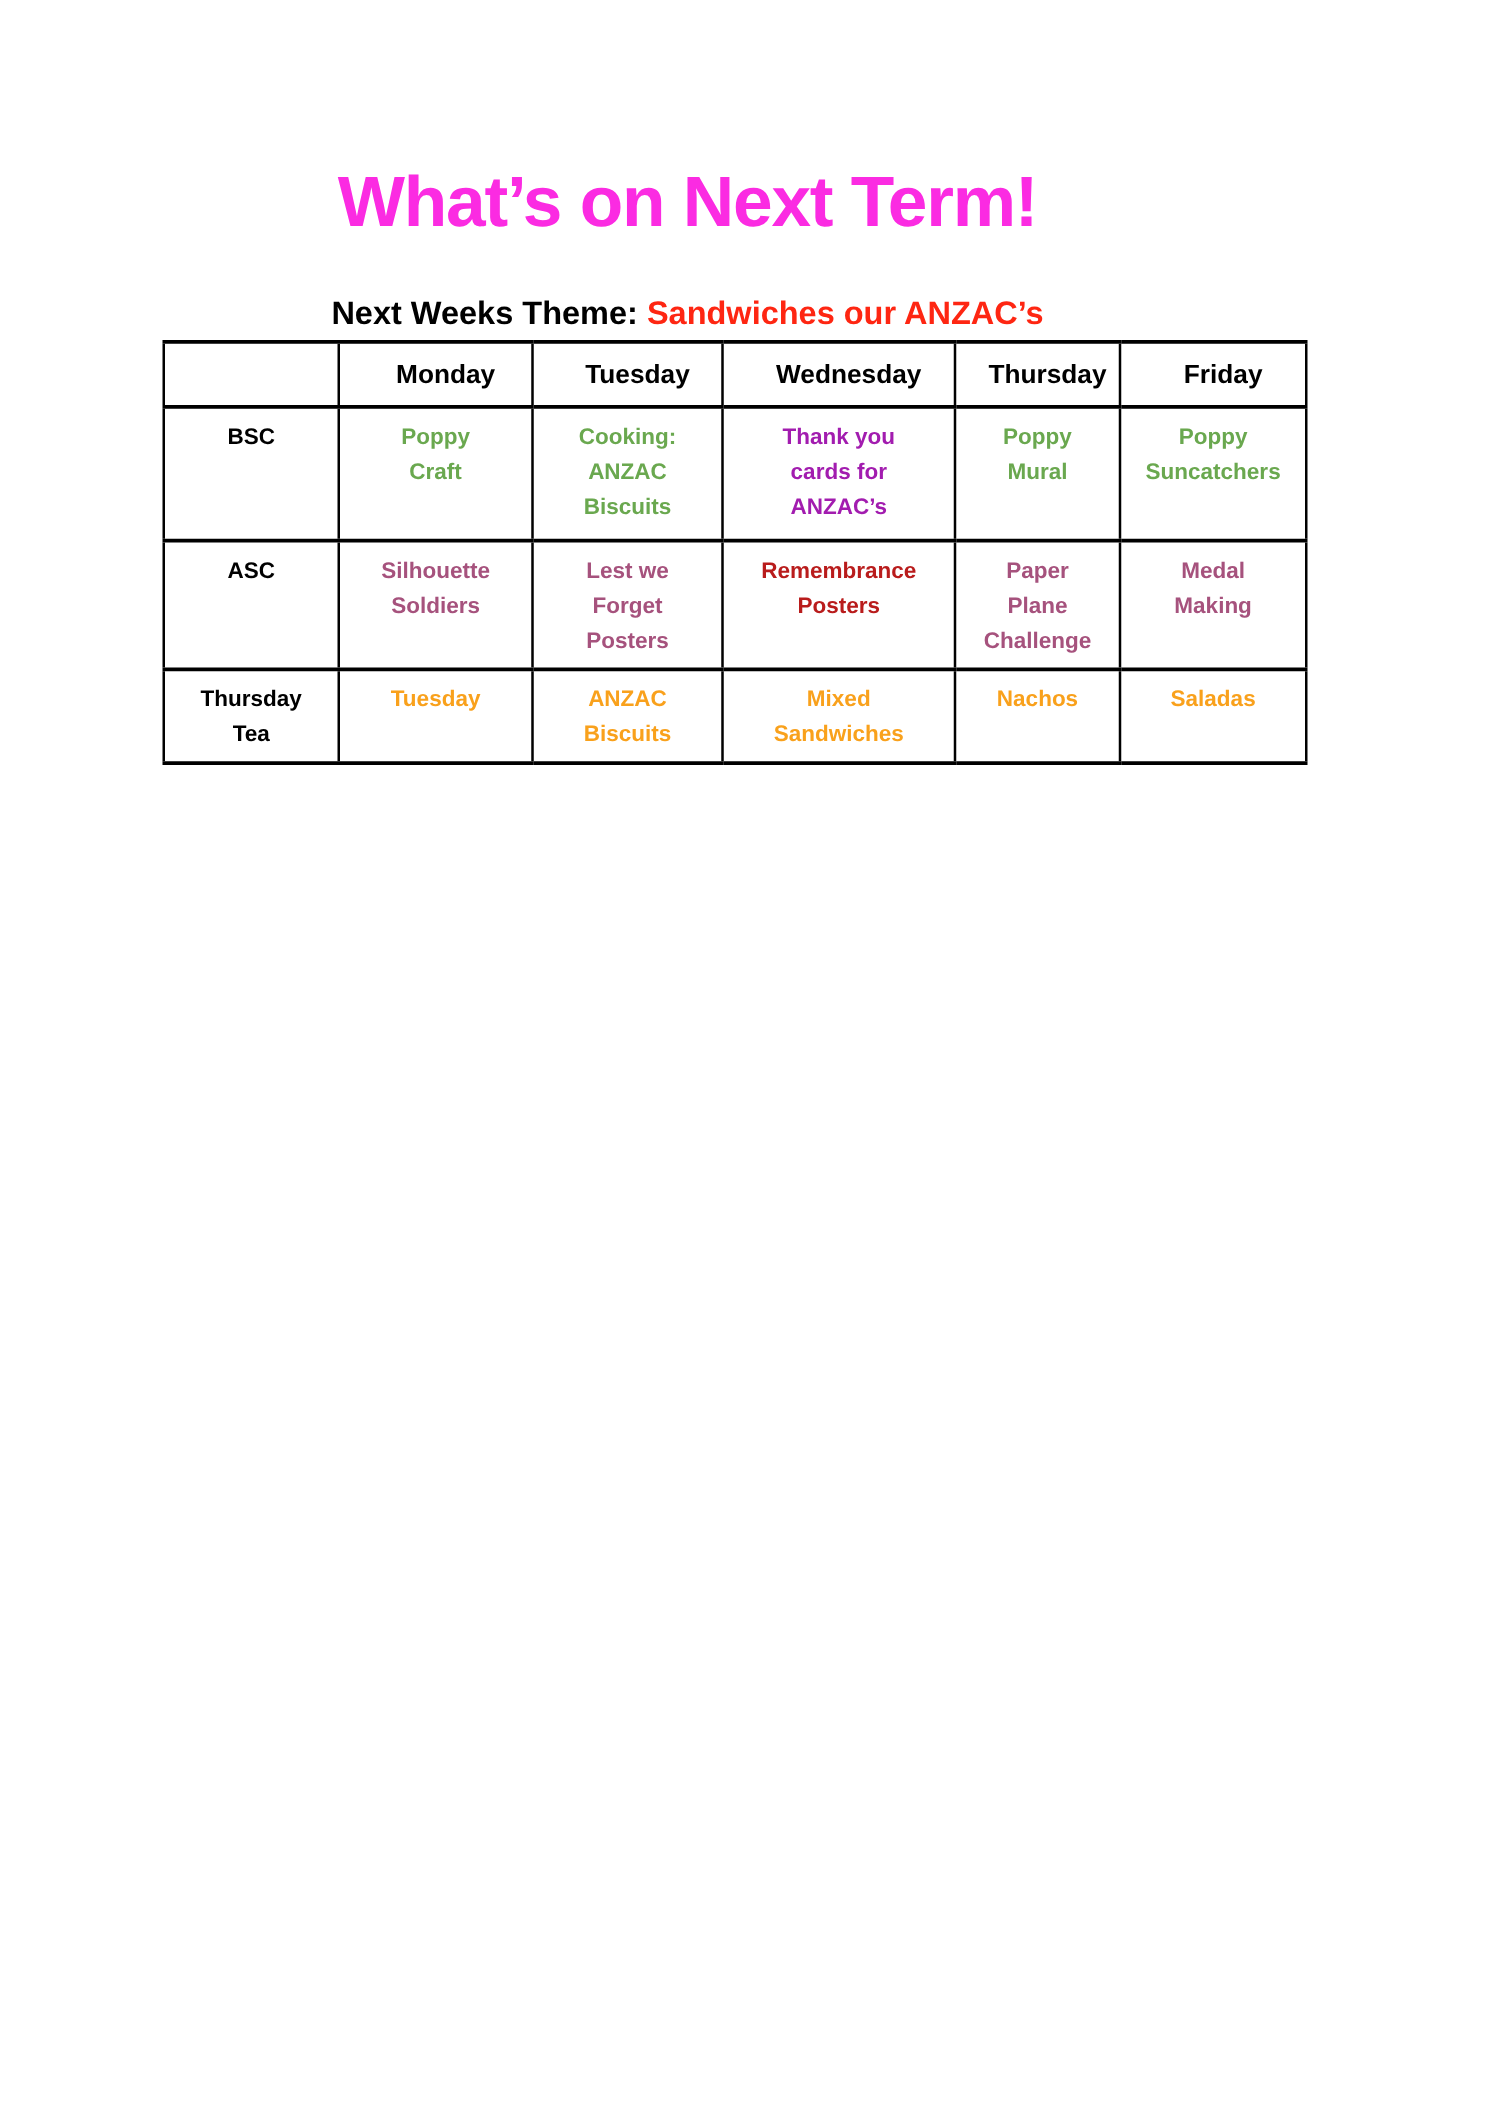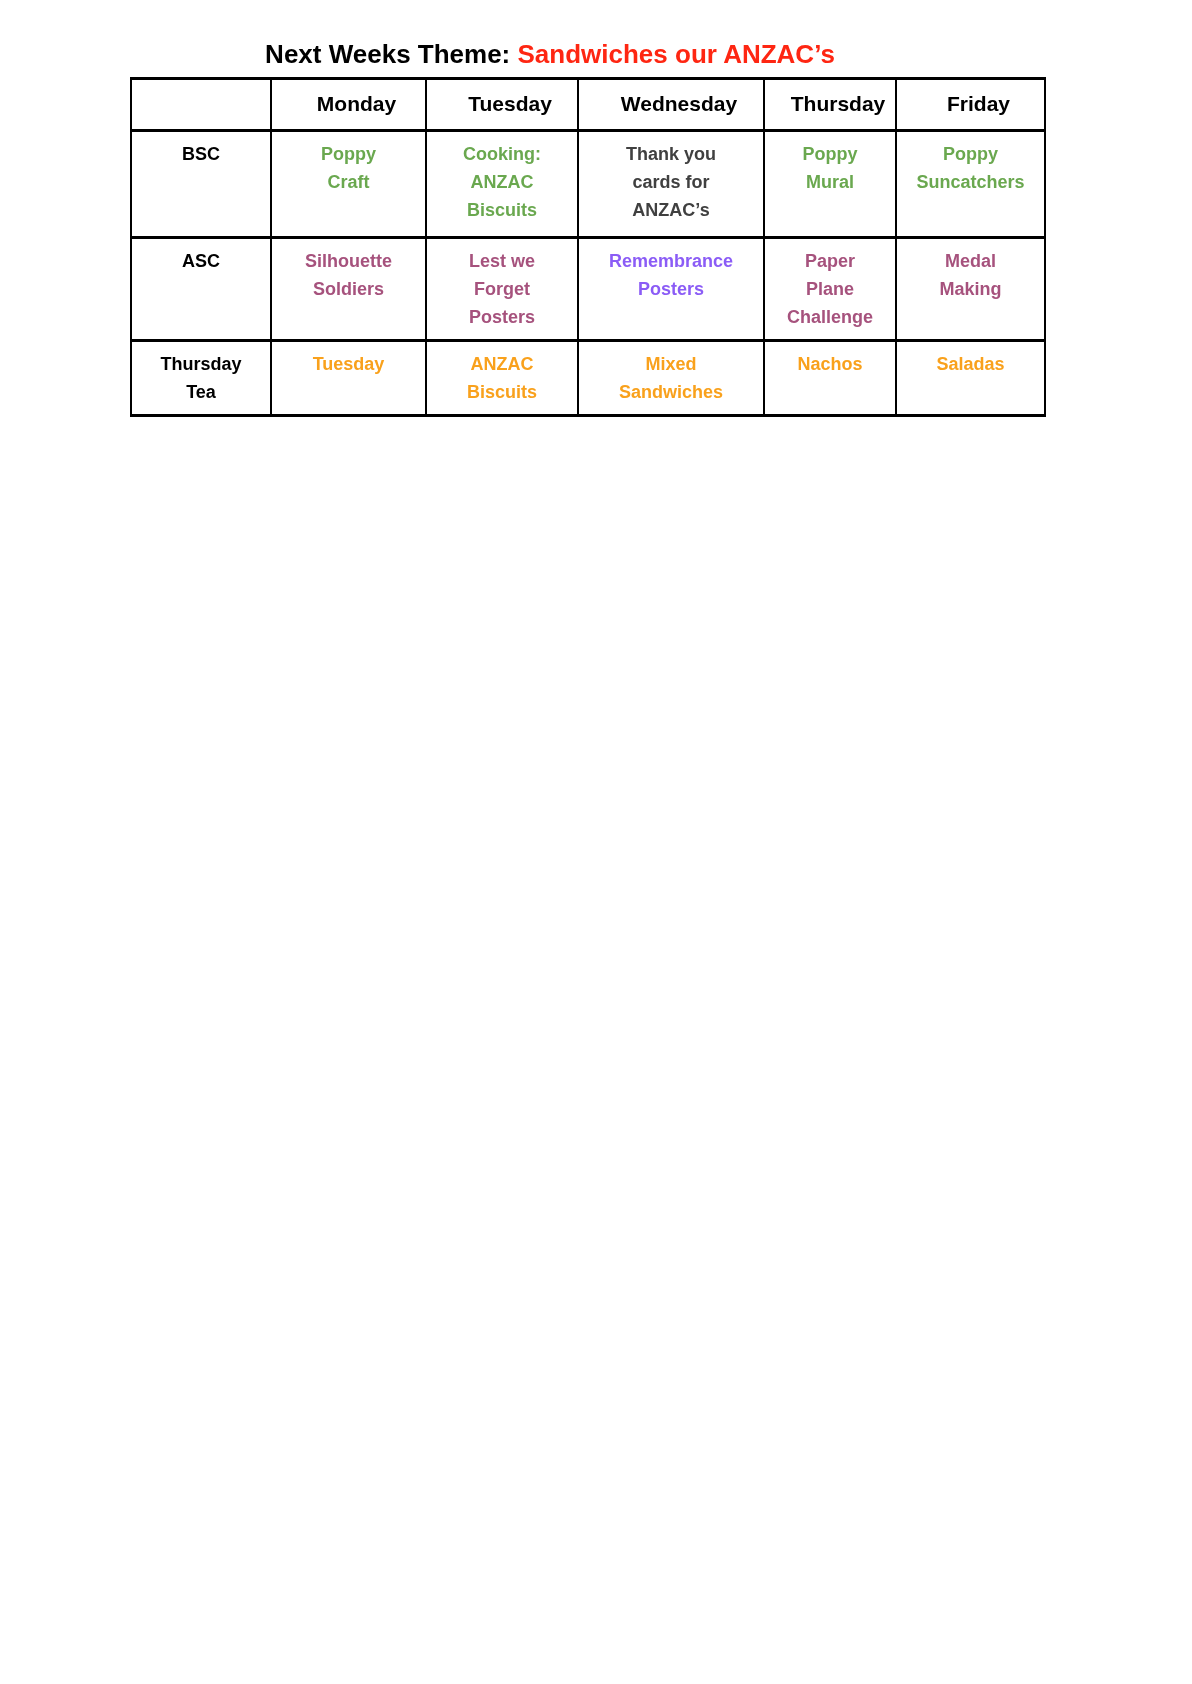--- a/index.html
+++ b/index.html
@@ -74,20 +74,23 @@
   }
   tr.row-bsc { height: 107px; }
   tr.row-asc { height: 103px; }
   tr.row-tea { height: 75px; }
 </style>
 </head>
 <body>
 
 <div class="page">
 
+  <div class="title-block">
+    <h1 class="page-title" style="color: rgb(251, 43, 226);">What’s on Next Term!</h1>
+  </div>
 
   <div class="subtitle"><span>Next Weeks Theme: </span><span class="theme-value" style="color: rgb(254, 38, 18);">Sandwiches our ANZAC’s</span></div>
 
   <table class="schedule">
     <colgroup>
       <col style="width:140px">
       <col style="width:155px">
       <col style="width:152px">
       <col style="width:186px">
       <col style="width:132px">
@@ -103,37 +106,37 @@
         <th>Friday</th>
       </tr>
 
       <tr class="data-row row-bsc">
         <td class="row-label">BSC</td>
         <td style="color: rgb(106, 168, 79);">Poppy
 Craft</td>
         <td style="color: rgb(106, 168, 79);">Cooking:
 ANZAC
 Biscuits</td>
-        <td style="color: #404040;">Thank you
+        <td style="color: #a21caf;">Thank you
 cards for
 ANZAC’s</td>
         <td style="color: rgb(106, 168, 79);">Poppy
 Mural</td>
         <td style="color: rgb(106, 168, 79);">Poppy
 Suncatchers</td>
       </tr>
 
       <tr class="data-row row-asc">
         <td class="row-label">ASC</td>
         <td style="color: rgb(166, 82, 125);">Silhouette
 Soldiers</td>
         <td style="color: rgb(166, 82, 125);">Lest we
 Forget
 Posters</td>
-        <td style="color: #8b5cf6;">Remembrance
+        <td style="color: #b91c1c;">Remembrance
 Posters</td>
         <td style="color: rgb(166, 82, 125);">Paper
 Plane
 Challenge</td>
         <td style="color: rgb(166, 82, 125);">Medal
 Making</td>
       </tr>
 
       <tr class="data-row row-tea">
         <td class="row-label">Thursday

